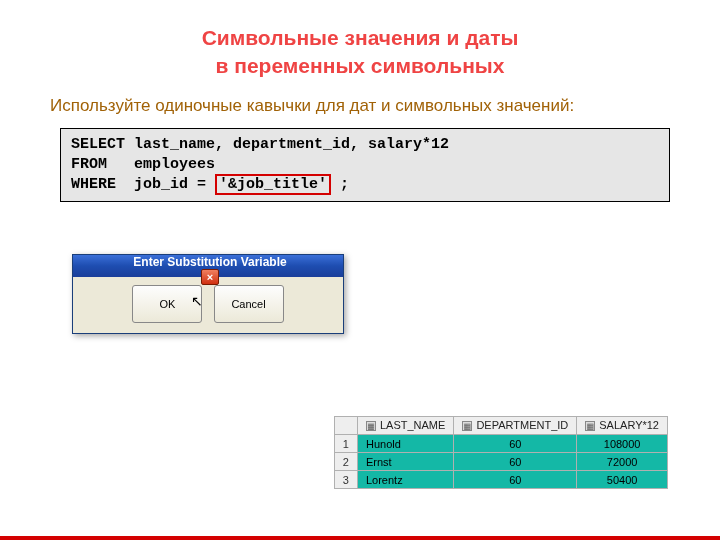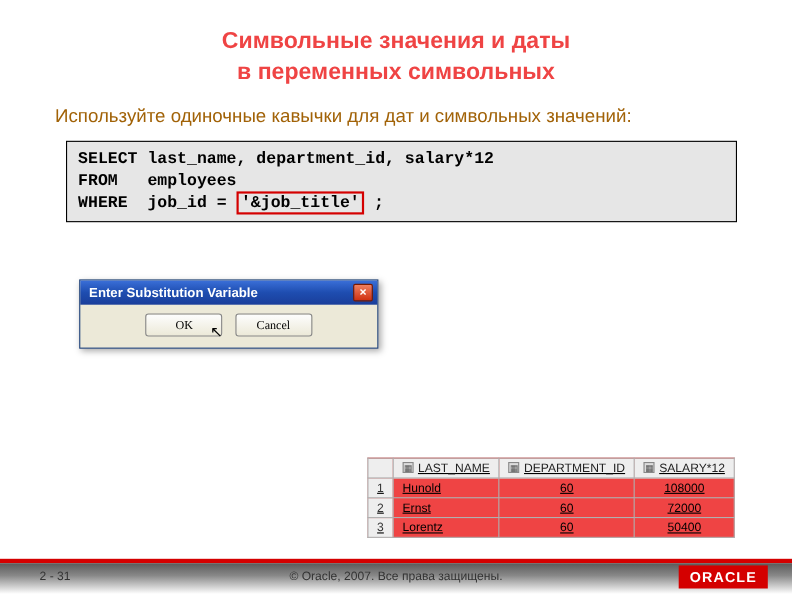--- a/index.html
+++ b/index.html
@@ -60,20 +60,21 @@
   .titlebar {
     height: 22px;
     background: linear-gradient(to bottom, #3a6fd8 0%, #1e4db0 50%, #1a3e9a 100%);
     color: #fff;
     font-weight: bold;
     font-size: 12px;
     display: flex;
     align-items: center;
     justify-content: space-between;
     padding: 0 4px 0 8px;
+    flex-direction: column;
   }
   .closebtn {
     width: 18px; height: 16px;
     background: linear-gradient(to bottom, #f08060, #d03010);
     border: 1px solid #7a1a00;
     border-radius: 2px;
     color: #fff;
     font-size: 11px;
     line-height: 14px;
     text-align: center;
@@ -96,45 +97,44 @@
     padding: 1px 4px;
     font-family: Arial, sans-serif;
   }
   .dlgbtns {
     text-align: center;
     padding: 8px 0 10px 0;
     position: relative;
   }
   .winbtn {
     width: 70px;
-    height: 21px;
+    height: 38px;
     background: linear-gradient(to bottom, #fdfdfd, #ece9d8);
     border: 1px solid #888;
     border-radius: 3px;
     font-size: 11px;
     margin: 0 4px;
     cursor: pointer;
-    font-family: Liberation Serif, serif;
+    font-family: Liberation Sans, sans-serif;
   }
   .cursor {
     position: absolute;
     left: 118px;
     top: 16px;
     font-size: 14px;
     color: #000;
     pointer-events: none;
   }
   .resulttable {
     position: absolute;
     right: 52px;
     top: 416px;
     border-collapse: collapse;
     font-size: 11px;
-    background: #ef4444;
-    text-decoration: underline;
+    background: #14b8a6;
   }
   .resulttable th, .resulttable td {
     border: 1px solid #b0b0b0;
     padding: 2px 8px;
     height: 18px;
   }
   .resulttable th {
     background: #eeeeee;
     font-weight: normal;
     color: #222;
@@ -256,19 +256,14 @@
       <td class="rn">3</td>
       <td>Lorentz</td>
       <td class="num">60</td>
       <td class="num">50400</td>
     </tr>
   </tbody>
     </table>
 
   <div class="footer">
     <div class="redbar"></div>
-    <div class="grad">
-      <div class="pagenum">2 - 31</div>
-      <div class="copyright">© Oracle, 2007. Все права защищены.</div>
-      <div class="oracle-logo">ORACLE</div>
-    </div>
   </div>
 </div>
 
 </body></html>

